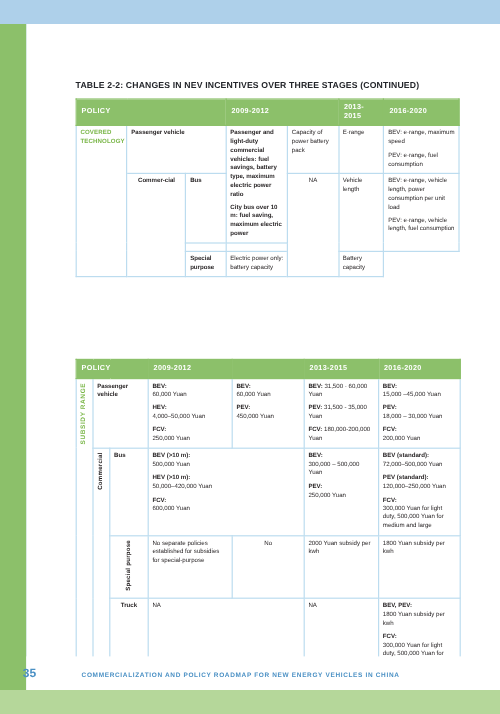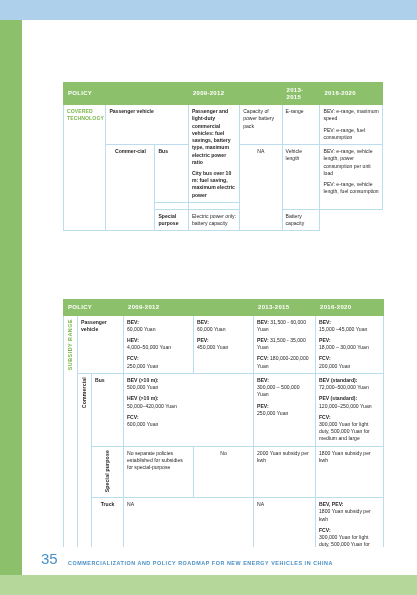--- a/index.html
+++ b/index.html
@@ -140,24 +140,24 @@
   .footer {
     position: absolute;
     left: 22px;
     bottom: 20px;
     width: 395px;
     height: 28px;
     background: #ffffff;
   }
   .page-num {
     position: absolute;
-    left: 41px;
+    left: 19px;
     bottom: 28px;
-    font-size: 15px;
-    font-weight: normal;
+    font-size: 10px;
+    font-weight: bold;
     color: #4a90c4;
   }
   .footer-text {
     position: absolute;
     left: 68px;
     bottom: 29px;
     font-size: 5.4px;
     font-weight: bold;
     letter-spacing: 0.55px;
     color: #4a90c4;
@@ -165,20 +165,21 @@
 </style>
 </head>
 <body>
 
 <div class="page">
   <div class="top-band"></div>
   <div class="edge-band"></div>
   <div class="page-sheet"></div>
   <div class="bottom-band"></div>
 
+  <div class="table-caption">TABLE 2-2: CHANGES IN NEV INCENTIVES OVER THREE STAGES (CONTINUED)</div>
 
   <table class="tbl" id="table-one">
     <colgroup>
       <col style="width:38px">
       <col style="width:44px">
       <col style="width:30px">
       <col style="width:46px">
       <col style="width:38px">
       <col style="width:34px">
       <col style="width:56px">

